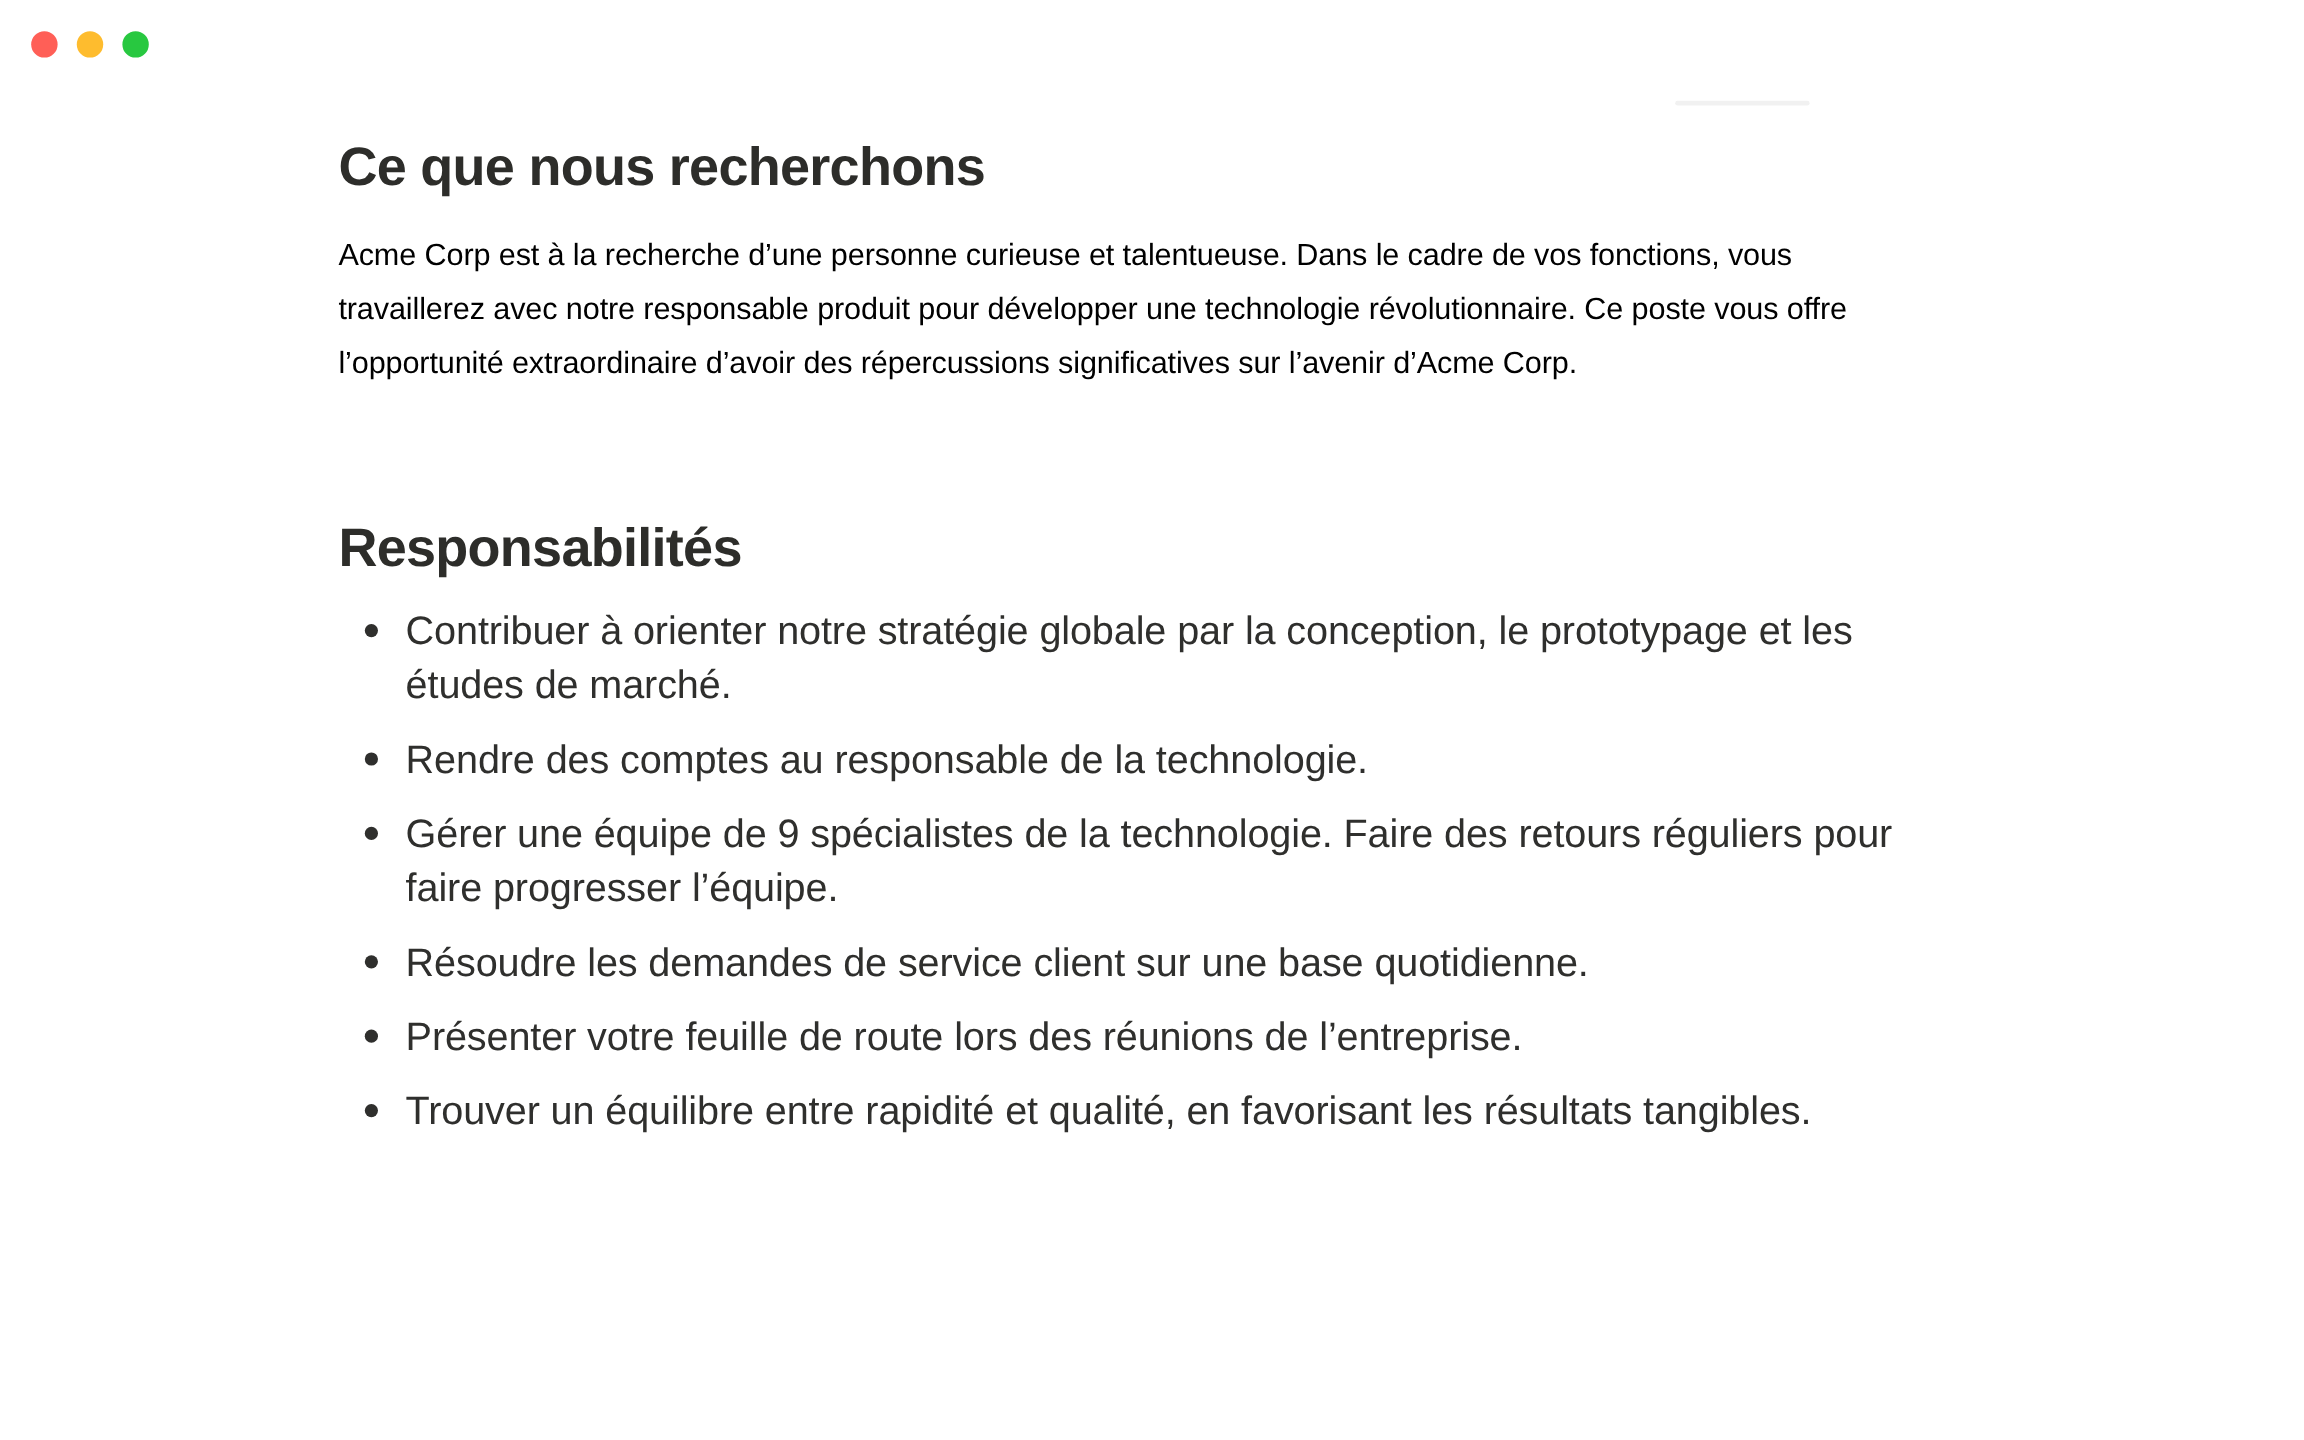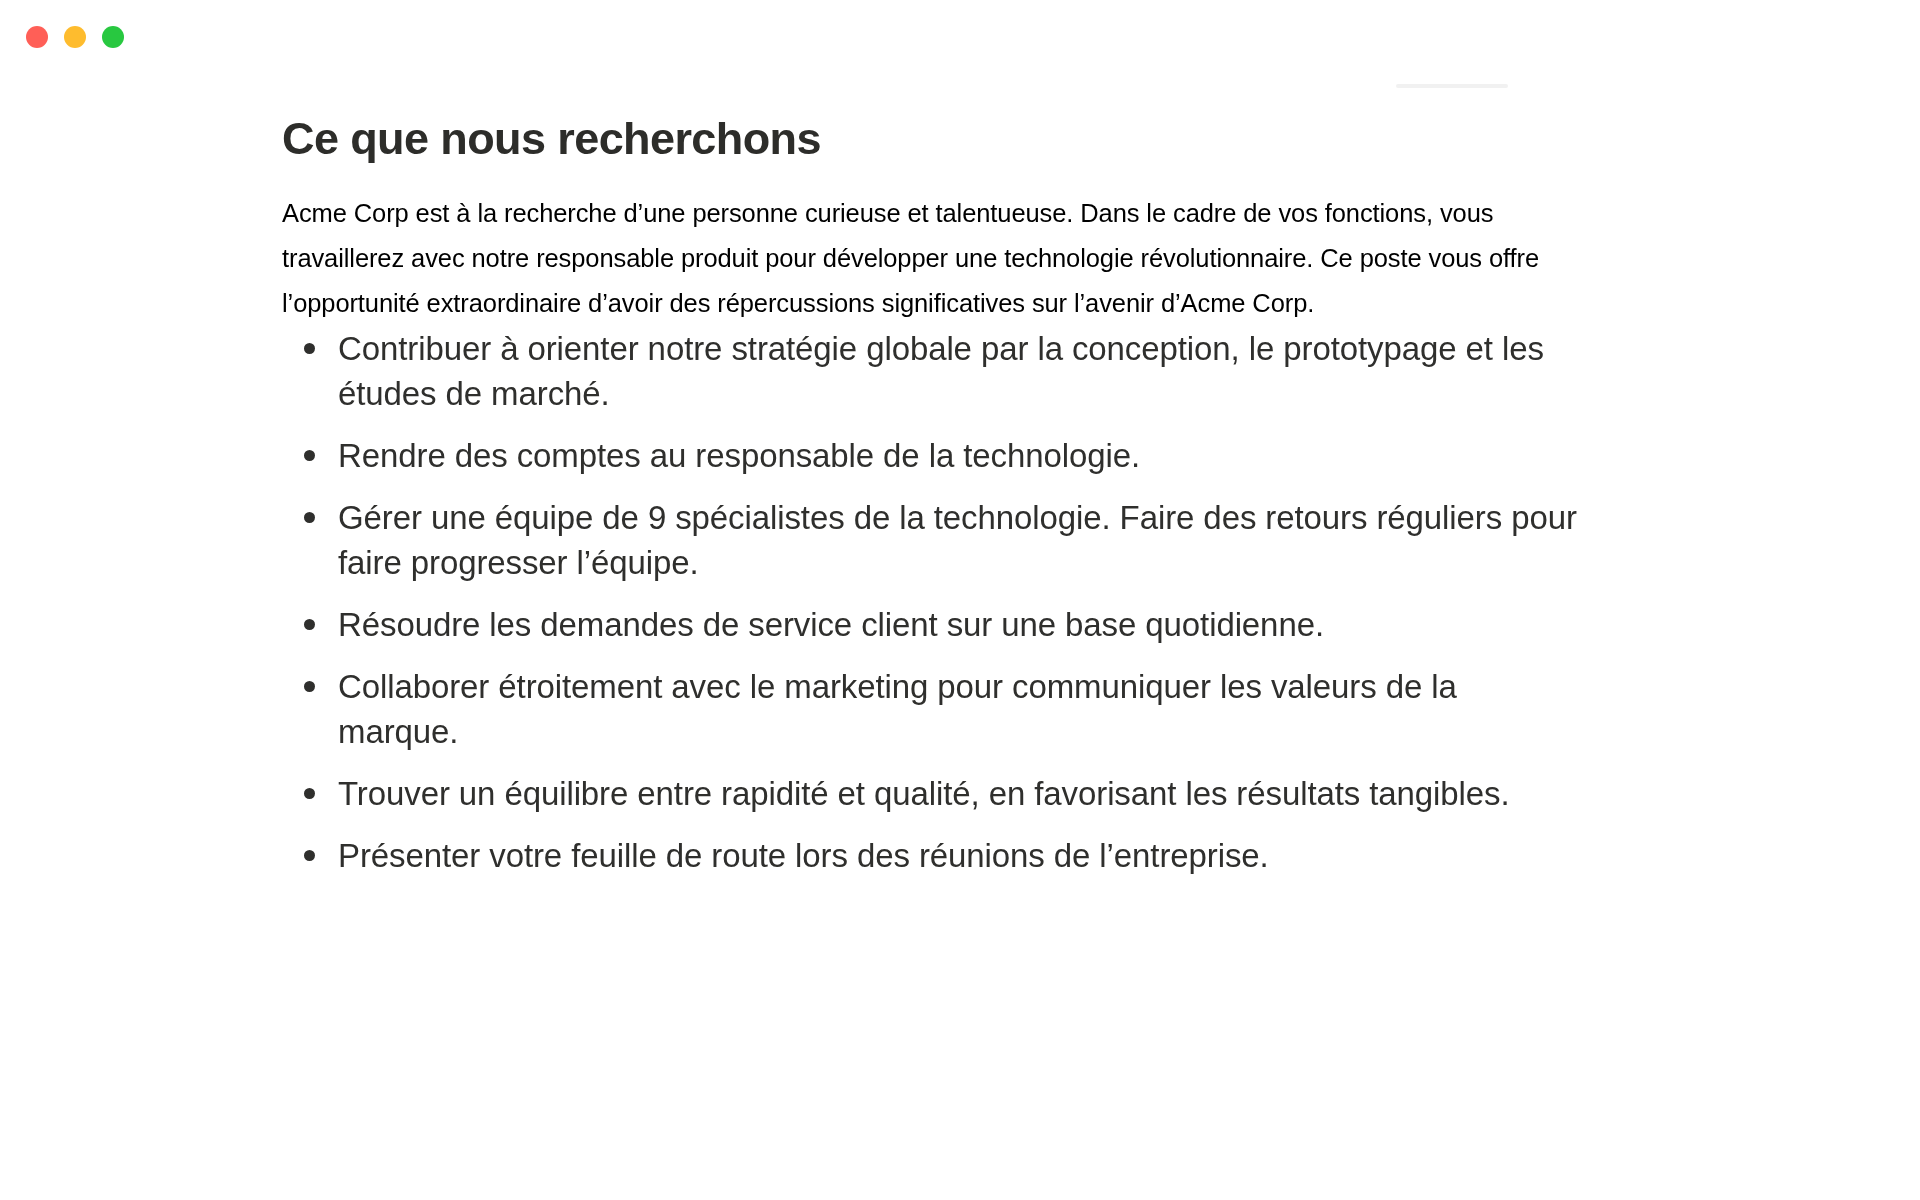--- a/index.html
+++ b/index.html
@@ -141,48 +141,45 @@
 
   <div class="faint-marker"></div>
 
   <div class="content">
     <div class="doc">
 
       <h1 class="section-title">Ce que nous recherchons</h1>
 
       <p class="body-text">Acme Corp est à la recherche d’une personne curieuse et talentueuse. Dans le cadre de vos fonctions, vous travaillerez avec notre responsable produit pour développer une technologie révolutionnaire. Ce poste vous offre l’opportunité extraordinaire d’avoir des répercussions significatives sur l’avenir d’Acme Corp.</p>
 
+      <h1 class="section-title second">Responsabilités</h1>
 
       <ul class="resp-list">
         <li>
           <span class="bullet-dot"></span>
           <span>Contribuer à orienter notre stratégie globale par la conception, le prototypage et les études de marché.</span>
         </li>
         <li>
           <span class="bullet-dot"></span>
           <span>Rendre des comptes au responsable de la technologie.</span>
         </li>
         <li>
           <span class="bullet-dot"></span>
           <span>Gérer une équipe de 9 spécialistes de la technologie. Faire des retours réguliers pour faire progresser l’équipe.</span>
         </li>
         <li>
           <span class="bullet-dot"></span>
           <span>Résoudre les demandes de service client sur une base quotidienne.</span>
         </li>
         <li>
           <span class="bullet-dot"></span>
-          <span>Collaborer étroitement avec le marketing pour communiquer les valeurs de la marque.</span>
+          <span>Présenter votre feuille de route lors des réunions de l’entreprise.</span>
         </li>
         <li>
           <span class="bullet-dot"></span>
           <span>Trouver un équilibre entre rapidité et qualité, en favorisant les résultats tangibles.</span>
-        </li>
-        <li>
-          <span class="bullet-dot"></span>
-          <span>Présenter votre feuille de route lors des réunions de l’entreprise.</span>
         </li>
       </ul>
 
     </div>
   </div>
 
 </div>
 
 </body></html>

